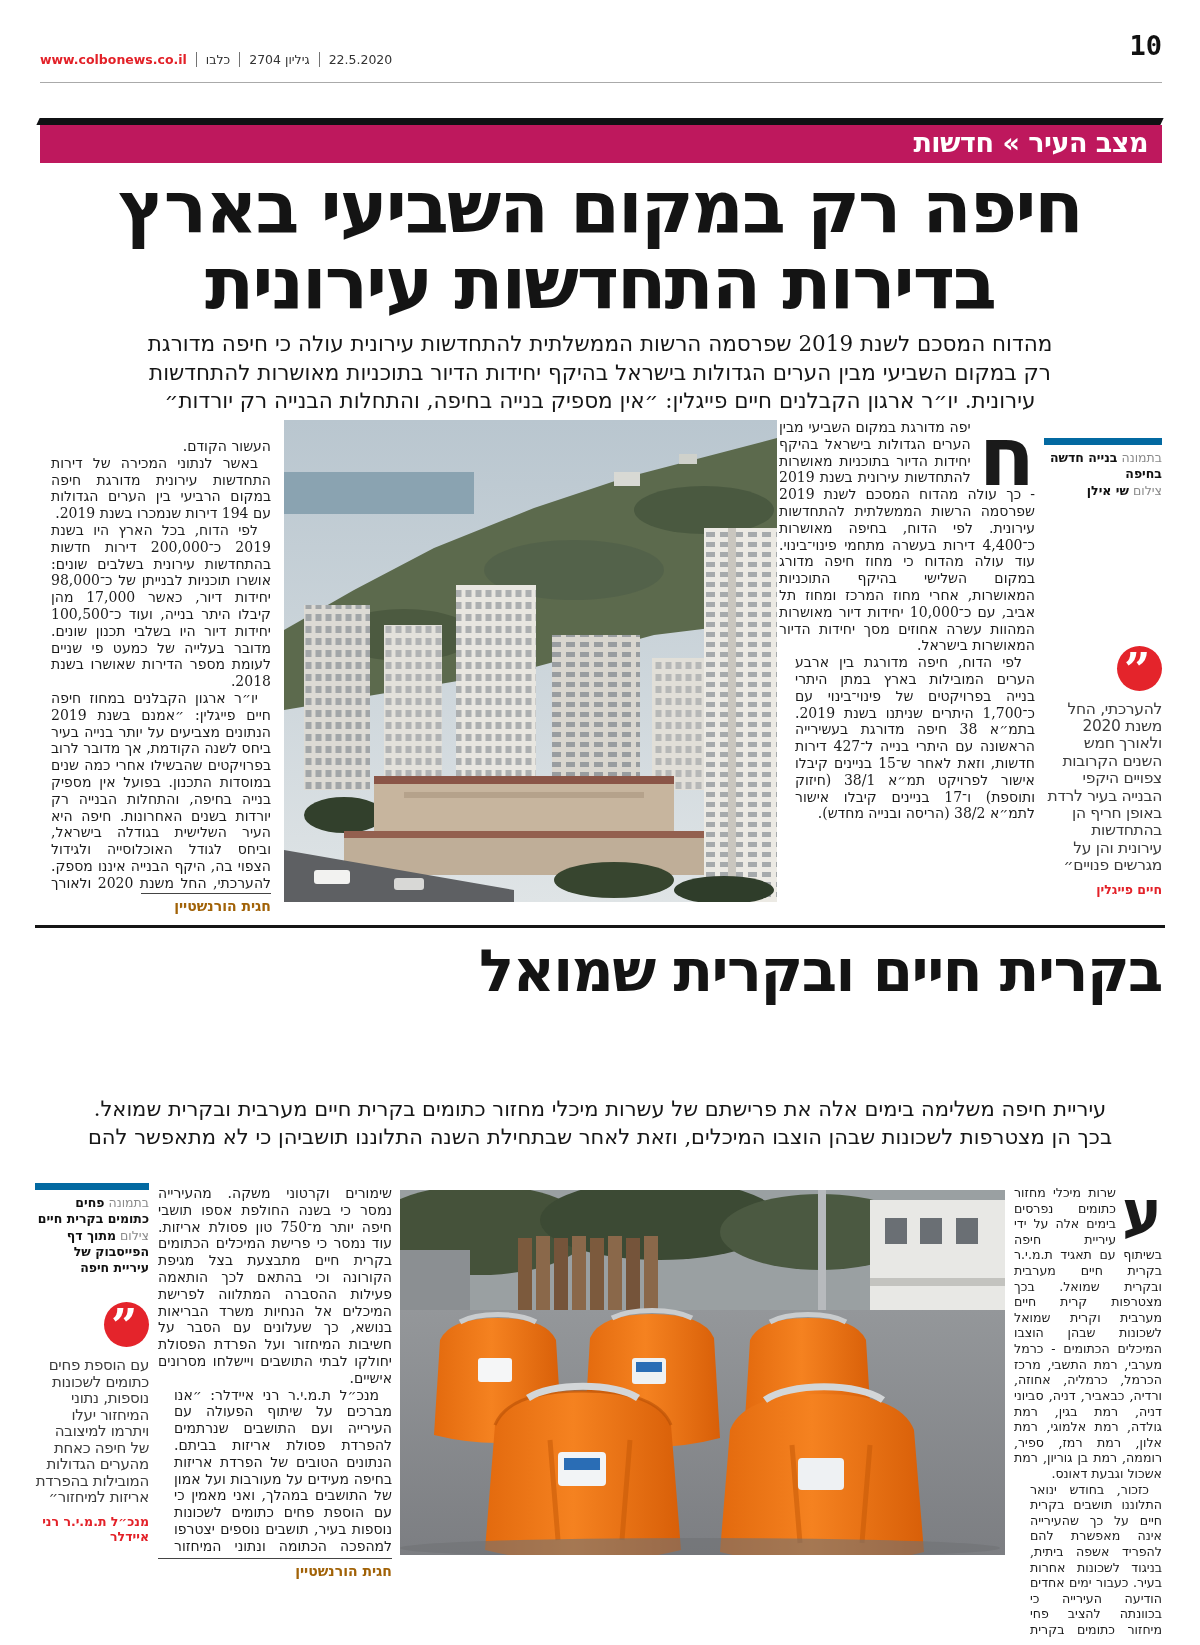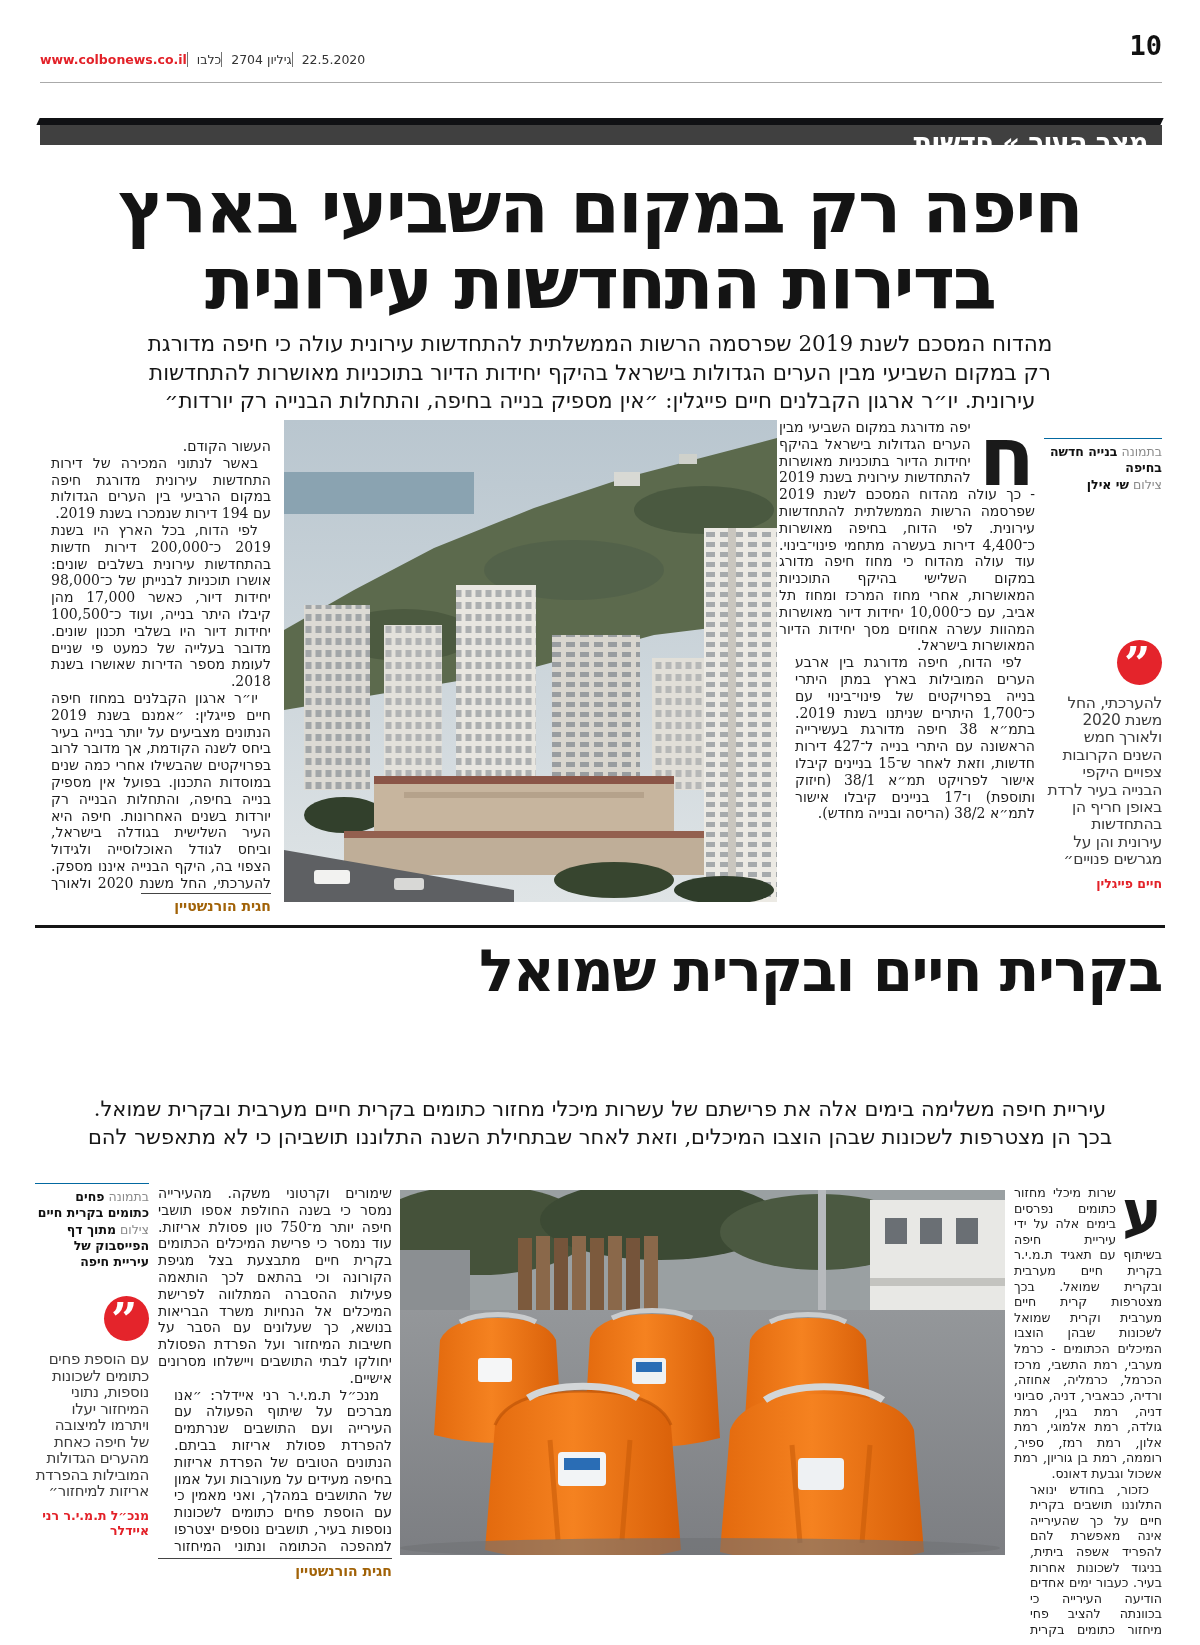--- a/index.html
+++ b/index.html
@@ -3,33 +3,33 @@
 <meta charset="utf-8">
 <style>
   html,body{margin:0;padding:0;background:#e9e9e9;}
   .page{
     position:relative;width:1200px;height:1645px;background:#ffffff;
     margin:0 auto;overflow:hidden;direction:rtl;
     font-family:"DejaVu Serif","DejaVu Sans",serif;color:#1c1c1c;
   }
   
   .masthead{position:absolute;top:52px;left:40px;direction:ltr;
-    display:flex;align-items:baseline;
+    display:flex;align-items:baseline;gap:9px;
     font-family:"DejaVu Sans","Liberation Sans",sans-serif;font-size:12.5px;color:#333;}
   .masthead .tok{unicode-bidi:isolate;}
   .masthead .tok + .tok{border-left:1px solid #737373;padding-left:9px;}
   .masthead .url{color:#e32128;font-weight:bold;}
   .pageno{position:absolute;top:30px;right:38px;font-family:"DejaVu Sans Mono","DejaVu Sans",monospace;
     font-size:27px;font-weight:bold;color:#111;}
   .head-rule{position:absolute;top:82px;left:40px;width:1122px;height:1px;background:#aaa;}
 
   
   .banner-black{position:absolute;top:118px;left:38px;width:1124px;height:7px;background:#101114;
     transform:skewX(-25deg);}
-  .banner{position:absolute;top:125px;left:40px;width:1122px;height:20px;background:#404040;}
+  .banner{position:absolute;top:125px;left:40px;width:1122px;height:38px;background:#be185d;}
   .banner .label{position:absolute;right:14px;top:0;line-height:35px;color:#fff;
     font-family:"DejaVu Sans","Liberation Sans",sans-serif;font-weight:bold;font-size:27px;letter-spacing:-0.5px;}
 
   
   .h1-wrap{position:absolute;top:170px;left:35px;width:1130px;text-align:center;
     font-family:"DejaVu Sans","Liberation Sans",sans-serif;font-weight:bold;color:#141414;
     font-size:72px;line-height:1.05;letter-spacing:-2px;}
   .sub1{position:absolute;top:330px;left:35px;width:1130px;text-align:center;
     font-size:21.5px;line-height:1.33;color:#161616;}
   .h2-wrap{position:absolute;top:940px;right:38px;width:1128px;text-align:right;
@@ -54,21 +54,21 @@
   .a2-left{position:absolute;top:1185px;left:158px;width:234px;height:368px;}
   .a2-byline{position:absolute;top:1558px;left:158px;width:234px;}
 
   .byline{font-family:"DejaVu Sans","Liberation Sans",sans-serif;font-weight:bold;font-size:14px;
     color:#a16207;border-top:1px solid #444;padding-top:4px;text-align:right;}
   .byline.partial{width:55%;}
 
   
   .rail1{position:absolute;top:438px;right:38px;width:118px;}
   .rail2{position:absolute;top:1183px;left:35px;width:114px;}
-  .caption{border-top:1px solid #0369a1;padding-top:5px;font-size:12.5px;line-height:1.3;text-align:right;
+  .caption{border-top:7px solid #0369a1;padding-top:5px;font-size:12.5px;line-height:1.3;text-align:right;
     font-family:"DejaVu Sans","Liberation Sans",sans-serif;}
   .caption .lite{color:#8a8a8a;}
   .caption .bold{color:#111;font-weight:bold;}
   .quote-block{margin-top:0;}
   .quote-icon{width:45px;height:45px;border-radius:50%;background:#e4242b;position:relative;}
   .quote-icon span{position:absolute;top:1px;left:7px;color:#fff;font-size:46px;line-height:1;
     font-family:"DejaVu Serif",serif;font-weight:bold;}
   .quote-text{margin-top:10px;font-family:"DejaVu Sans","Liberation Sans",sans-serif;
     font-size:15.5px;line-height:1.12;color:#3c3c3c;text-align:right;letter-spacing:-0.3px;}
   .rail2 .quote-text{font-size:15px;line-height:1.1;text-align:right;}

